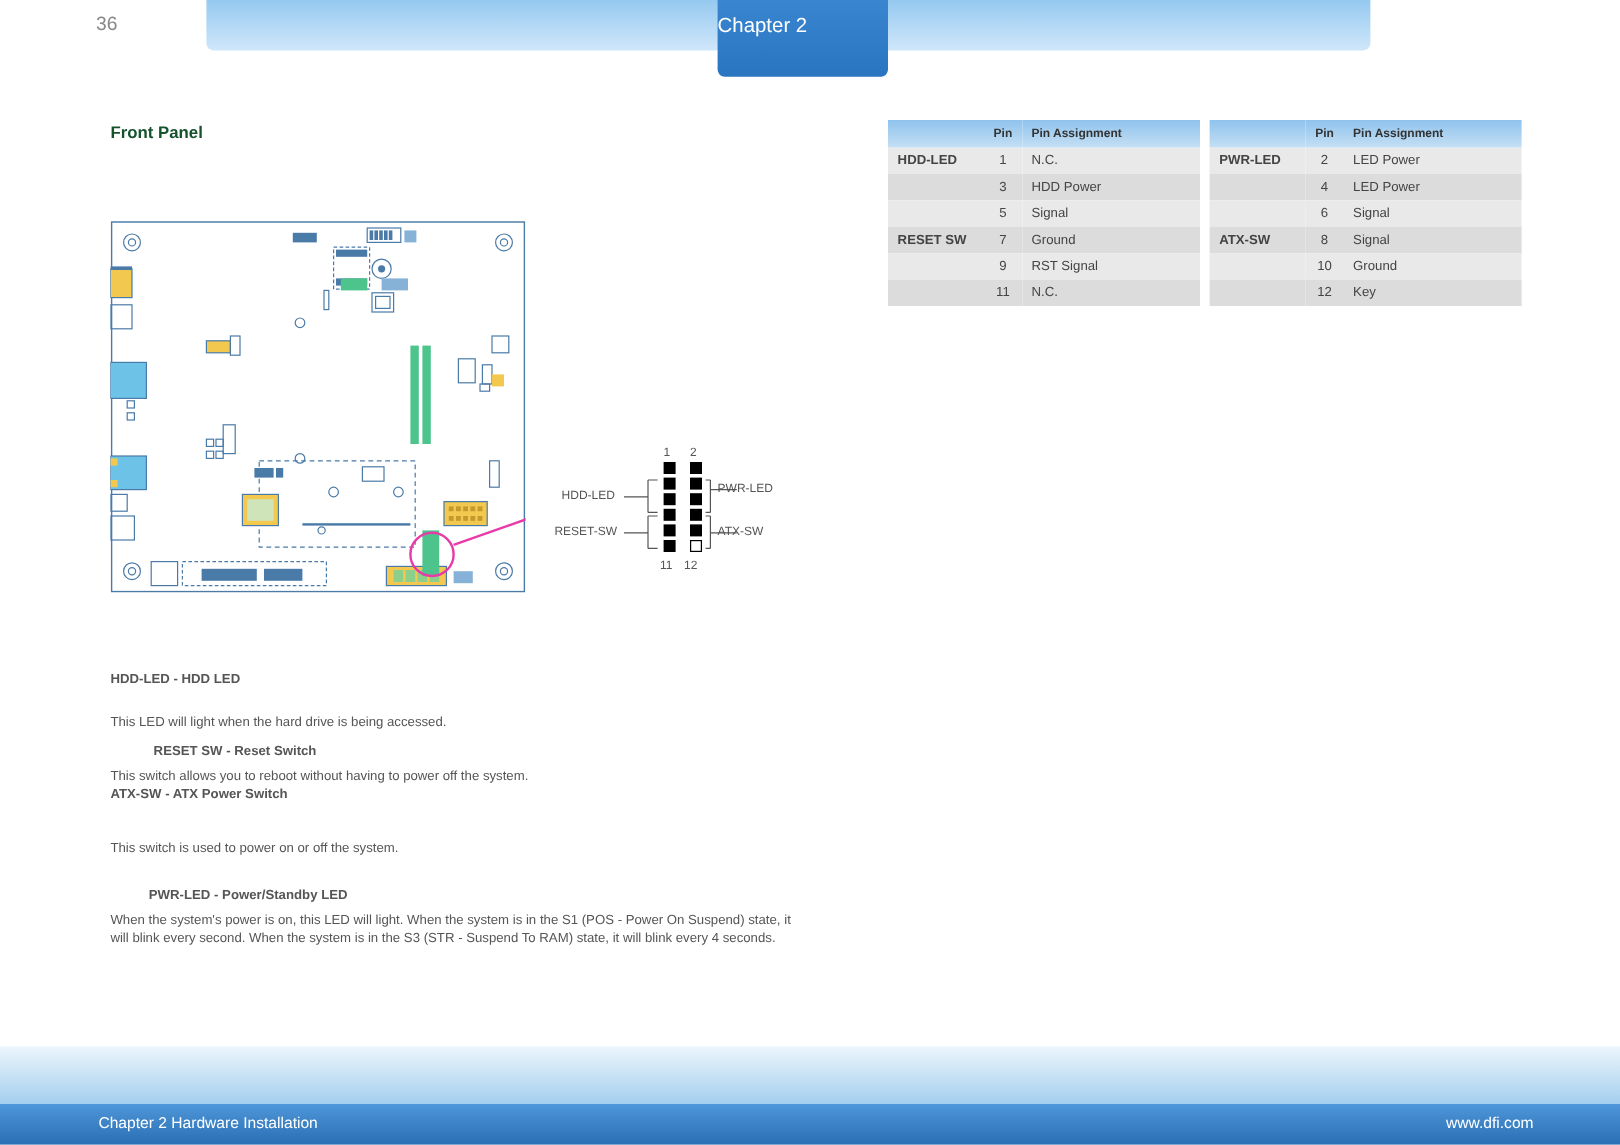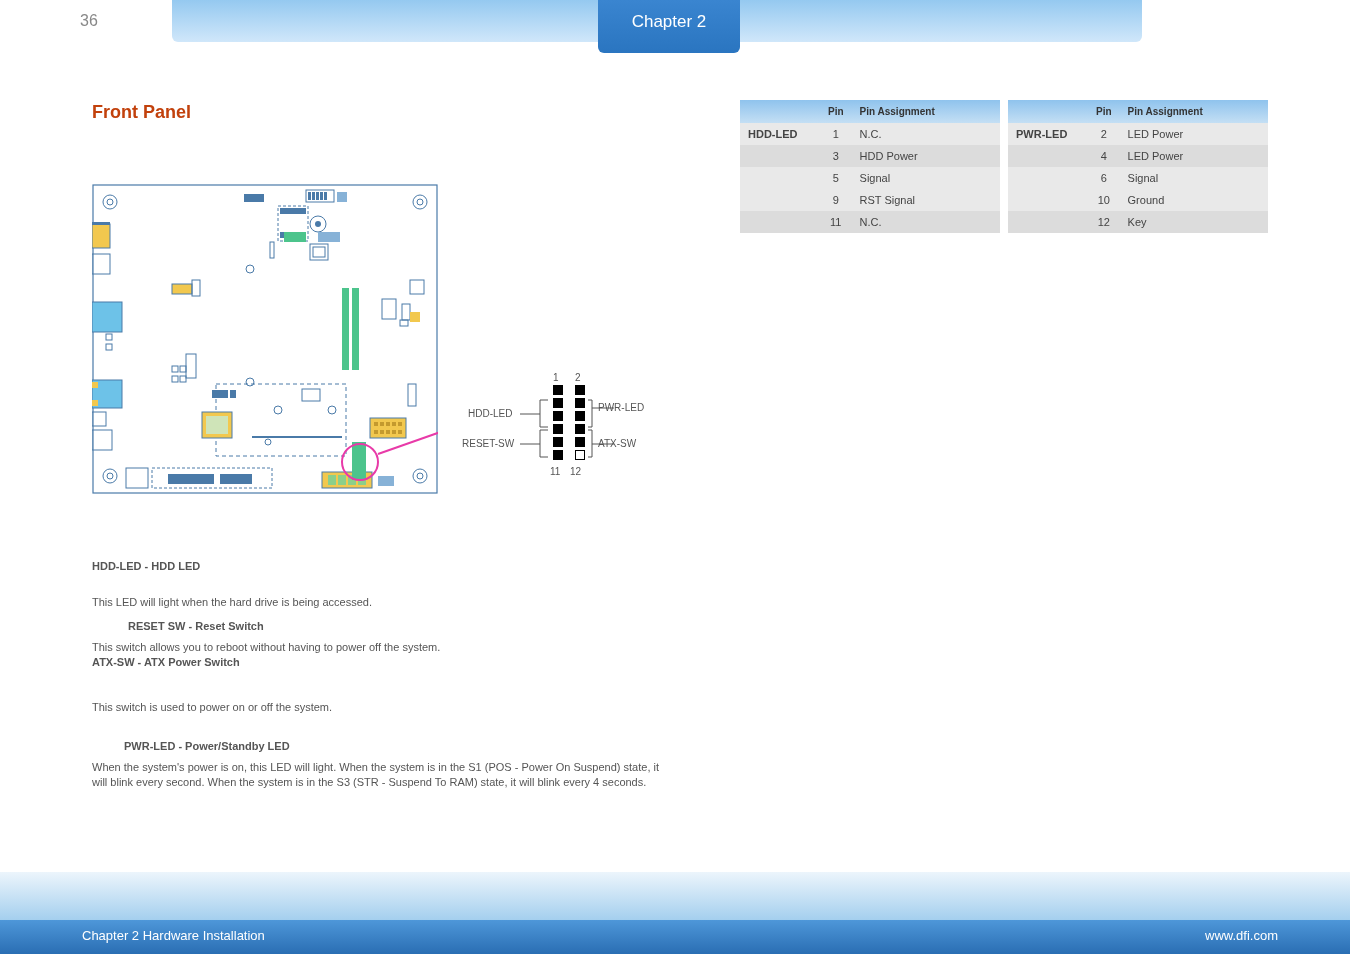--- a/index.html
+++ b/index.html
@@ -18,24 +18,24 @@
       width: 970px;
       height: 42px;
       background: linear-gradient(to bottom, #95c9f0, #d0e7fa);
       border-radius: 0 0 6px 6px;
     }
     .chapter-tab {
       position: absolute;
       top: 0;
       left: 598px;
       width: 142px;
-      height: 53px;
+      height: 64px;
       background: linear-gradient(to bottom, #3a85d0, #2a75c0);
       color: #fff;
-      text-align: center;
+      text-align: left;
       line-height: 44px;
       font-size: 17px;
       border-radius: 0 0 6px 6px;
       font-family: Verdana, sans-serif;
     }
     .page-num {
       position: absolute;
       top: 12px;
       left: 80px;
       color: #888;
@@ -44,22 +44,22 @@
     .board-diagram {
       position: absolute;
       top: 184px;
       left: 92px;
       width: 346px;
       height: 310px;
     }
     .section-heading {
       position: absolute;
       left: 92px;
-      color: #c2410c;
-      font-size: 18px;
+      color: #14532d;
+      font-size: 14px;
       font-weight: bold;
     }
     .h-front {
       top: 102px;
     }
     .sub-heading {
       position: absolute;
       left: 92px;
       color: #555;
       font-size: 11px;
@@ -363,20 +363,29 @@
     </tr>
     <tr class="r2">
       <td class="fn"></td>
         <td class="pn">5</td>
         <td>Signal</td>
       <td class="spacer"></td>
       <td class="fn"></td>
         <td class="pn">6</td>
         <td>Signal</td>
     </tr>
+    <tr class="r3">
+      <td class="fn">RESET SW</td>
+        <td class="pn">7</td>
+        <td>Ground</td>
+      <td class="spacer"></td>
+      <td class="fn">ATX-SW</td>
+        <td class="pn">8</td>
+        <td>Signal</td>
+    </tr>
     <tr class="r4">
       <td class="fn"></td>
         <td class="pn">9</td>
         <td>RST Signal</td>
       <td class="spacer"></td>
       <td class="fn"></td>
         <td class="pn">10</td>
         <td>Ground</td>
     </tr>
     <tr class="r5">

